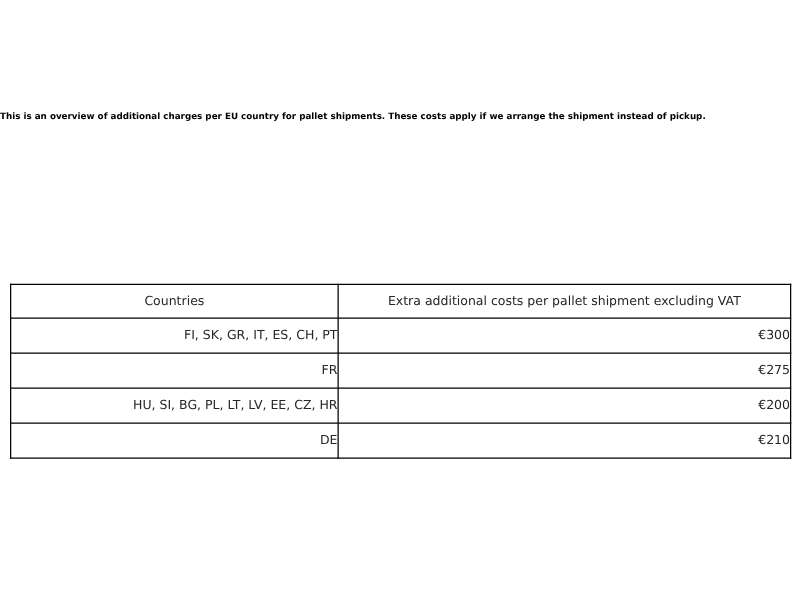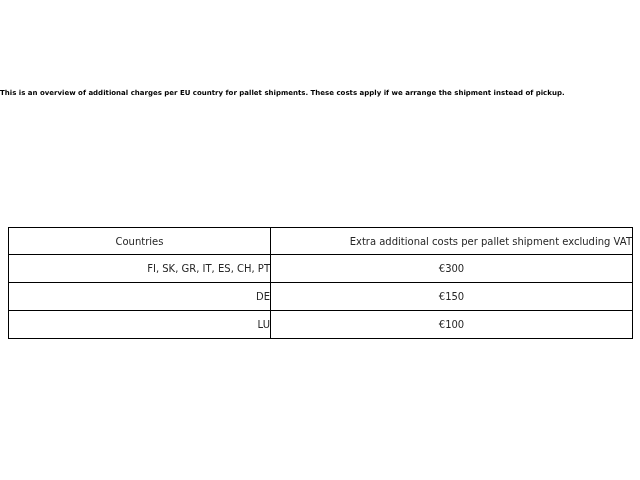--- a/index.html
+++ b/index.html
@@ -44,23 +44,23 @@
     font-weight: normal;
     white-space: nowrap;
     overflow: hidden;
     vertical-align: middle;
   }
   .charges-table th { height: 26px; }
   .charges-table td { height: 27px; }
   .col-countries { width: 262px; }
   .col-costs { width: 362px; }
   .header-countries { text-align: center; }
-  .header-costs { text-align: right; padding-left: 9px; }
+  .header-costs { text-align: center; padding-left: 9px; }
   .cell-countries { text-align: right; padding-left: 24px; }
-  .cell-cost { text-align: center; padding-left: 32px; }
+  .cell-cost { text-align: right; padding-left: 32px; }
 </style>
 </head>
 <body>
 
 <div class="intro-text">This is an overview of additional charges per EU country for pallet shipments. These costs apply if we arrange the shipment instead of pickup.</div>
 
 <table class="charges-table">
   <colgroup>
     <col class="col-countries">
     <col class="col-costs">
@@ -70,21 +70,25 @@
       <th class="header-countries">Countries</th>
       <th class="header-costs">Extra additional costs per pallet shipment excluding VAT</th>
     </tr>
   </thead>
   <tbody>
     <tr>
       <td class="cell-countries">FI, SK, GR, IT, ES, CH, PT</td>
       <td class="cell-cost">€300</td>
     </tr>
     <tr>
-      <td class="cell-countries">DE</td>
-      <td class="cell-cost">€150</td>
+      <td class="cell-countries">FR</td>
+      <td class="cell-cost">€275</td>
     </tr>
     <tr>
-      <td class="cell-countries">LU</td>
-      <td class="cell-cost">€100</td>
+      <td class="cell-countries">HU, SI, BG, PL, LT, LV, EE, CZ, HR</td>
+      <td class="cell-cost">€200</td>
+    </tr>
+    <tr>
+      <td class="cell-countries">DE</td>
+      <td class="cell-cost">€210</td>
     </tr>
   </tbody>
 </table>
 
 </body></html>

